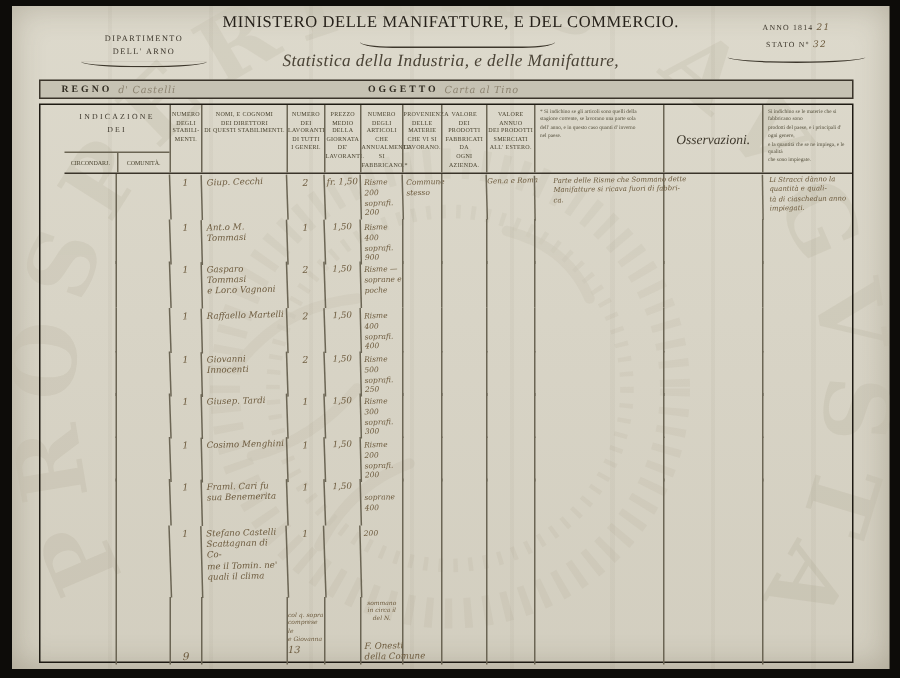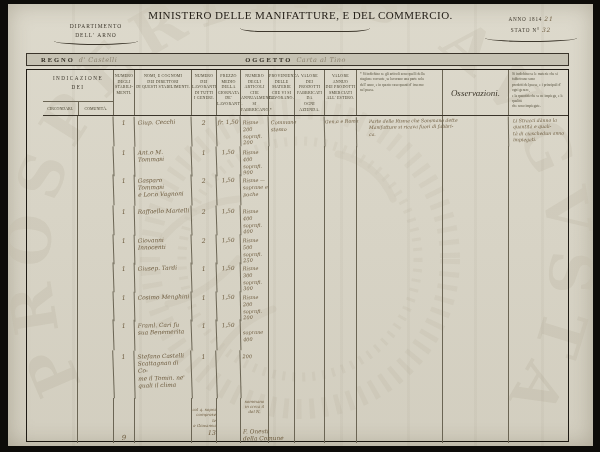--- a/index.html
+++ b/index.html
@@ -73,21 +73,21 @@
   .name{font-size:5.8px;line-height:1.25;padding:3px 1px 0 3px;transform:rotate(-1.5deg);}
   .wage{font-size:5.8px;text-align:center;padding-top:3px;white-space:nowrap;transform:rotate(-2deg);}
   .prod{font-size:5px;line-height:1.35;padding:3px 0 0 2px;transform:rotate(-1.5deg);}
   .obs{font-size:4.6px;line-height:1.4;padding:2px 0 0 12px;width:190%;z-index:2;transform:rotate(-.8deg);}
   .nota{font-size:4.6px;line-height:1.4;padding:2px 0 0 4px;width:105%;z-index:2;transform:rotate(-.8deg);}
   .smerc{font-size:4.8px;padding-top:3px;white-space:nowrap;transform:rotate(-1.5deg);}
   .r1{height:30px}.r2{height:28px}.r3{height:31px}.r4{height:29px}.r5{height:28px}
   .r6{height:29px}.r7{height:28px}.r8{height:31px}.r9{height:48px}
   .trow.totals{height:43px;}
   .tot-stab{font-size:7px;display:flex;align-items:flex-end;justify-content:center;padding-bottom:1px;}
-  .tot-lav{font-size:4px;line-height:1.3;padding-top:4px;text-align:right;}
+  .tot-lav{font-size:4px;line-height:1.3;padding-top:4px;text-align:left;}
   .tot-lav .sum{font-size:6.5px;margin-top:1px;}
   .tot-note{font-size:4px;line-height:1.3;padding-top:1px;text-align:center;}
   .sig{position:absolute;left:2px;bottom:1px;width:260%;font-size:5.8px;line-height:1.2;z-index:3;transform:rotate(-1deg);}
 </style>
 </head>
 <body>
 
 <div class="scan">
   <div class="paper">
 
@@ -106,20 +106,21 @@
     <div class="content">
 
       <div class="dept">
         <span>DIPARTIMENTO
 DELL' ARNO</span>
         <div class="dept-flourish"></div>
       </div>
 
       <div class="title">MINISTERO DELLE MANIFATTURE, E DEL COMMERCIO.</div>
       <div class="title-flourish"></div>
+      <div class="subtitle">Statistica della Industria, e delle Manifatture,</div>
 
       <div class="anno">
         <div>
           <span>ANNO 1814</span>
           <span class="hand hand-inline">21</span>
         </div>
         <div>
           <span>STATO N°</span>
           <span class="hand hand-inline">32</span>
         </div>

